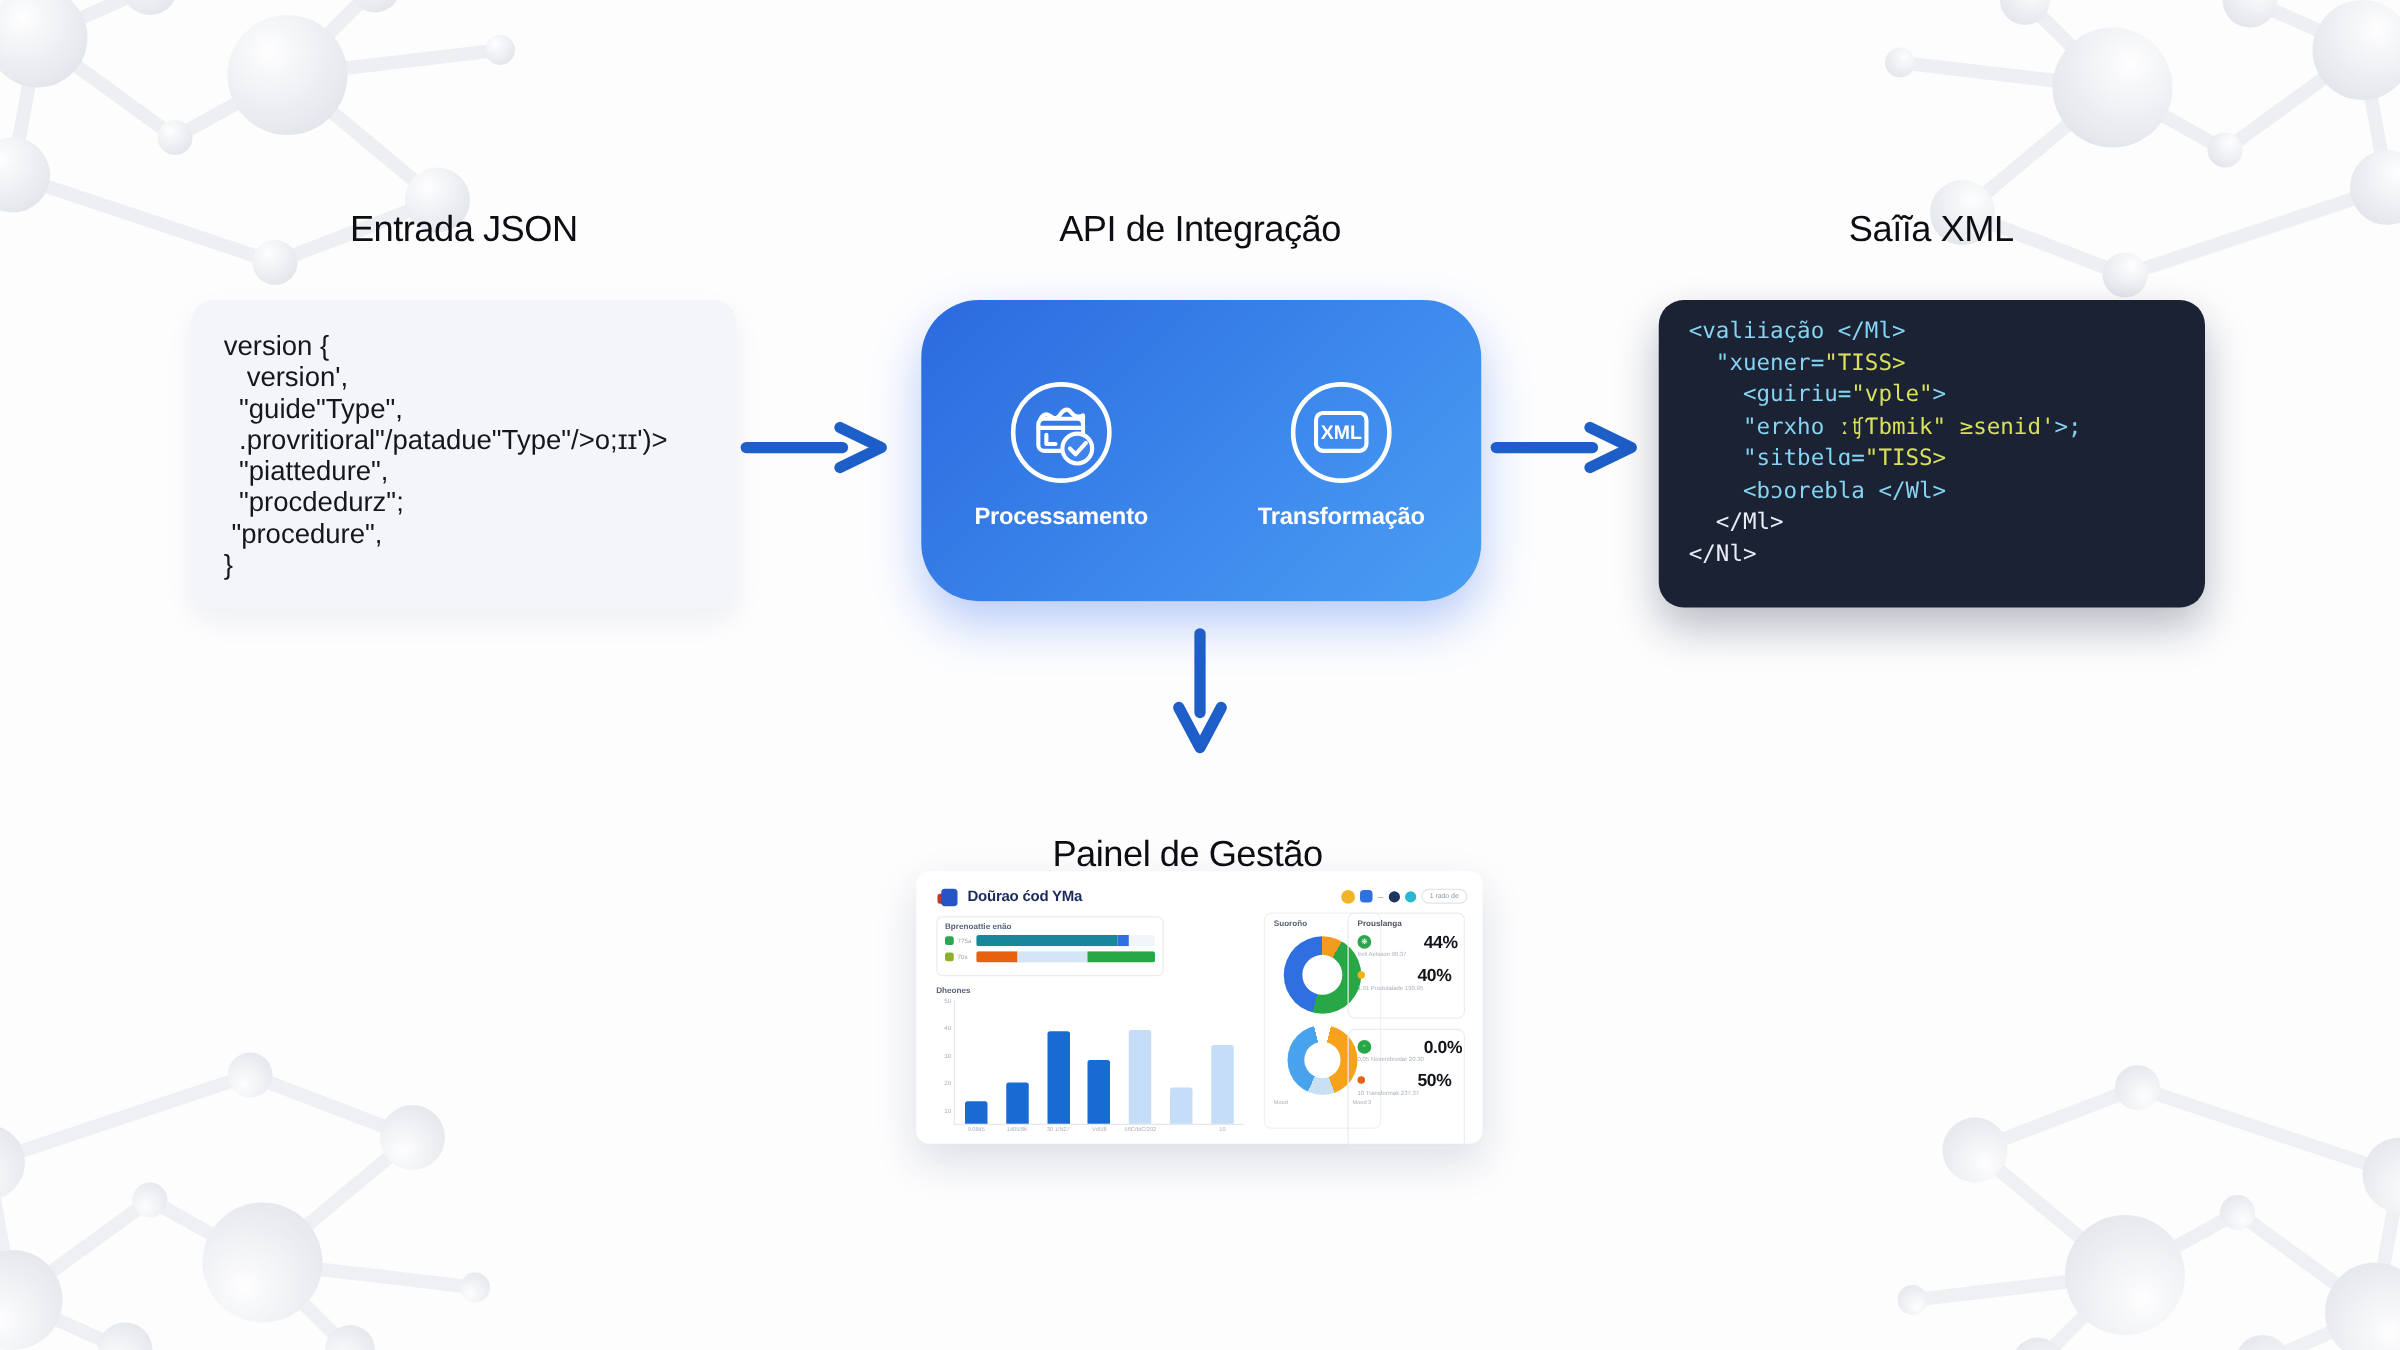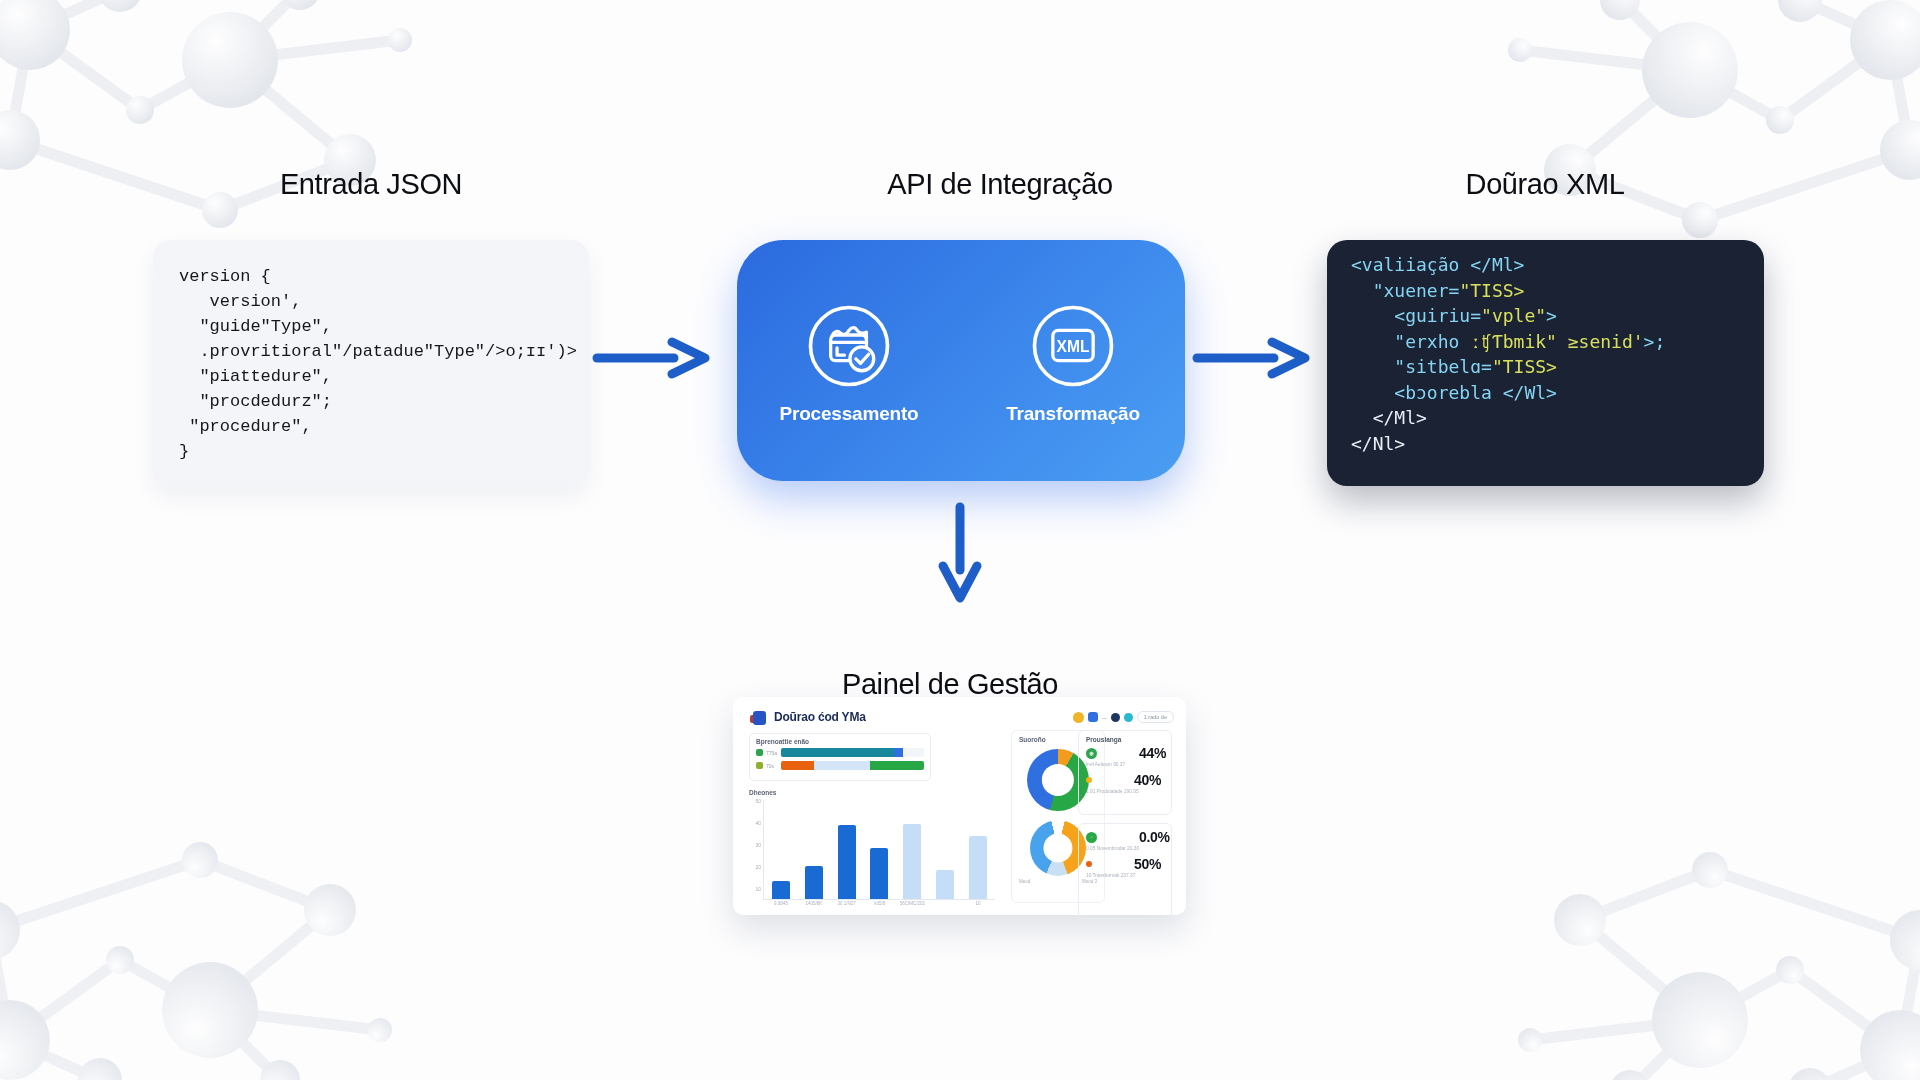--- a/index.html
+++ b/index.html
@@ -10,21 +10,21 @@
   .layer { position:absolute; z-index:1; }
 
   
   .col-title { position:absolute; width:500px; text-align:center; font-size:29px;
                font-weight:400; letter-spacing:-0.4px; color:#0c0e13; }
 
   
   #json-box { left:153px; top:240px; width:436px; height:247px; background:#f3f5f9;
               border-radius:18px; box-shadow:0 10px 24px rgba(20,30,60,.06);
               padding:24px 26px; }
-  #json-code { font-family:Liberation Mono, monospace; font-size:17px;
+  #json-code { font-family:Liberation Sans, sans-serif; font-size:22px;
                line-height:25px; color:#15171c; white-space:pre; }
 
   
   #api-box { left:737px; top:240px; width:448px; height:241px; border-radius:46px;
              background:linear-gradient(135deg,#2b6adf 0%,#3f8cee 65%,#4a9ef2 100%);
              box-shadow:0 18px 40px rgba(37,99,235,.32); display:flex; }
   .api-col { flex:1; display:flex; flex-direction:column; align-items:center;
              padding-top:62px; }
   .api-circle { width:88px; height:88px; }
   .api-label { margin-top:13px; color:#fff; font-size:19px; font-weight:600;
@@ -145,22 +145,22 @@
         </g>
       </g>
     </defs>
     <use href="#mol" transform="translate(-30,-50)" opacity="0.65"></use>
     <use href="#mol" transform="translate(1950,-40) scale(-1,1)" opacity="0.65"></use>
     <use href="#mol" transform="translate(-50,1120) scale(1,-1)" opacity="0.6"></use>
     <use href="#mol" transform="translate(1960,1130) scale(-1,-1)" opacity="0.6"></use>
   </svg>
 
   <div class="col-title" style="left:121px; top:168px;">Entrada JSON</div>
-  <div class="col-title" style="left:750px; top:168px;">API de Integração</div>
-  <div class="col-title" style="left:1295px; top:168px;">Doũrao XML</div>
+  <div class="col-title" style="left:710px; top:168px;">API de Integração</div>
+  <div class="col-title" style="left:1295px; top:168px;">Saîĩa XML</div>
 
   <div class="layer" id="json-box">
     <div id="json-code"><div>version {</div><div>   version',</div><div>  "guide"Type",</div><div>  .provritioral"/patadue"Type"/&gt;o;ɪɪ')&gt;</div><div>  "piattedure",</div><div>  "procdedurz";</div><div> "procedure",</div><div>}</div></div>
   </div>
 
   <svg class="arrow" style="left:592px; top:336px;" width="120" height="44" viewBox="0 0 120 44">
     <g stroke="#1e5ec8" stroke-width="9" stroke-linecap="round" stroke-linejoin="round" fill="none">
       <line x1="5" y1="22" x2="82" y2="22"></line>
       <path d="M80 6 L113 22 L80 38"></path>
     </g>

